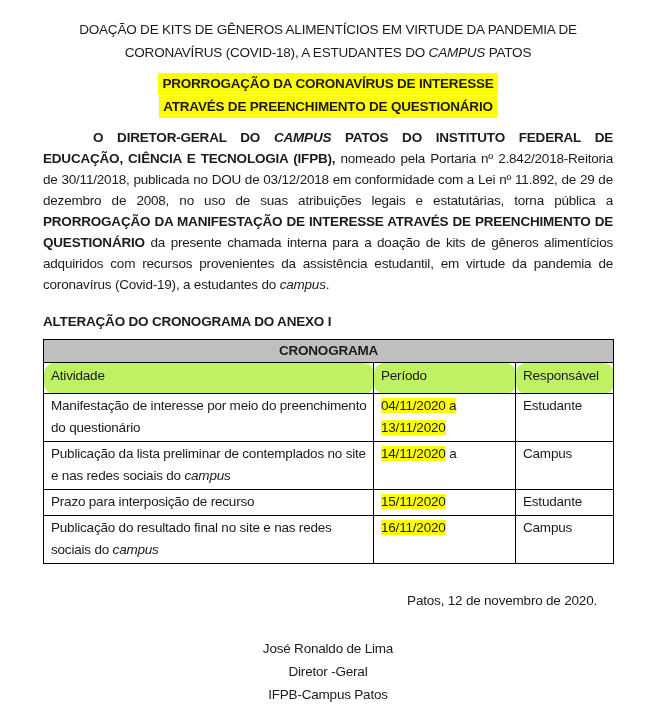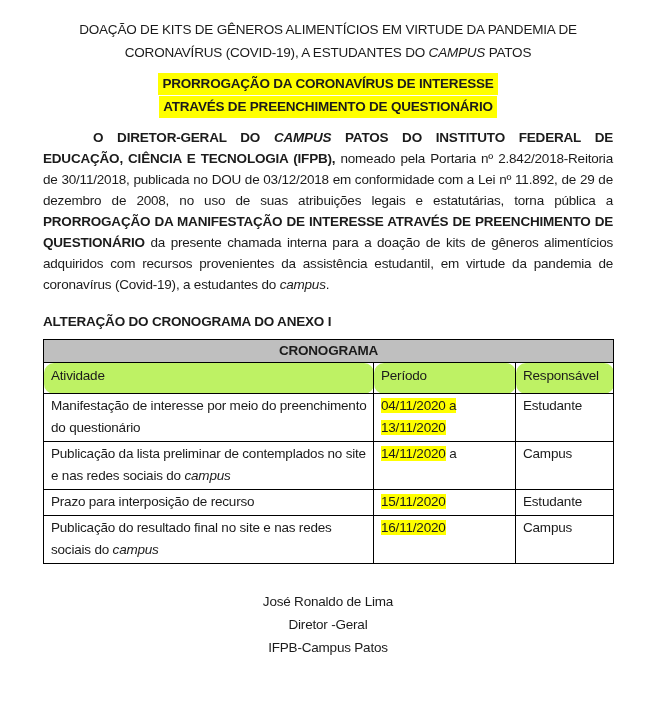--- a/index.html
+++ b/index.html
@@ -91,21 +91,21 @@
     text-align:center;
     line-height:23px;
   }
 </style>
 </head>
 <body>
 
 <div class="page">
 
   <div class="doc-title">
-    <span>DOAÇÃO DE KITS DE GÊNEROS ALIMENTÍCIOS EM VIRTUDE DA PANDEMIA DE CORONAVÍRUS (COVID-19), A ESTUDANTES DO </span><span class="i">CAMPUS</span><span> PATOS</span>
+    <span>DOAÇÃO DE KITS DE GÊNEROS ALIMENTÍCIOS EM VIRTUDE DA PANDEMIA DE CORONAVÍRUS (COVID-18), A ESTUDANTES DO </span><span class="i">CAMPUS</span><span> PATOS</span>
   </div>
 
   <div class="subtitle">
     <span class="hl-line">PRORROGAÇÃO DA CORONAVÍRUS DE INTERESSE</span><br>
     <span class="hl-line">ATRAVÉS DE PREENCHIMENTO DE QUESTIONÁRIO</span>
   </div>
 
   <div class="body-paragraph">
     <span class="b">O DIRETOR-GERAL DO </span><span class="bi">CAMPUS</span><span class="b"> PATOS DO INSTITUTO FEDERAL DE EDUCAÇÃO, CIÊNCIA E TECNOLOGIA (IFPB),</span><span> nomeado pela Portaria nº 2.842/2018-Reitoria de 30/11/2018, publicada no DOU de 03/12/2018 em conformidade com a Lei nº 11.892, de 29 de dezembro de 2008, no uso de suas atribuições legais e estatutárias, torna pública a </span><span class="b">PRORROGAÇÃO DA MANIFESTAÇÃO DE INTERESSE ATRAVÉS DE PREENCHIMENTO DE QUESTIONÁRIO</span><span> da presente chamada interna para a doação de kits de gêneros alimentícios adquiridos com recursos provenientes da assistência estudantil, em virtude da pandemia de coronavírus (Covid-19), a estudantes do </span><span class="i">campus</span><span>.</span>
   </div>
@@ -143,20 +143,21 @@
         <td class="data-cell">Estudante</td>
       </tr>
       <tr>
         <td class="data-cell"><span>Publicação do resultado final no site e nas redes sociais do </span><span class="i">campus</span></td>
         <td class="data-cell"><span class="hl">16/11/2020</span></td>
         <td class="data-cell">Campus</td>
       </tr>
     </tbody>
   </table>
 
+  <div class="date-line">Patos, 12 de novembro de 2020.</div>
 
   <div class="signature">
     <div>José Ronaldo de Lima</div>
     <div>Diretor -Geral</div>
     <div>IFPB-Campus Patos</div>
 
   </div>
 
 </div>
 

